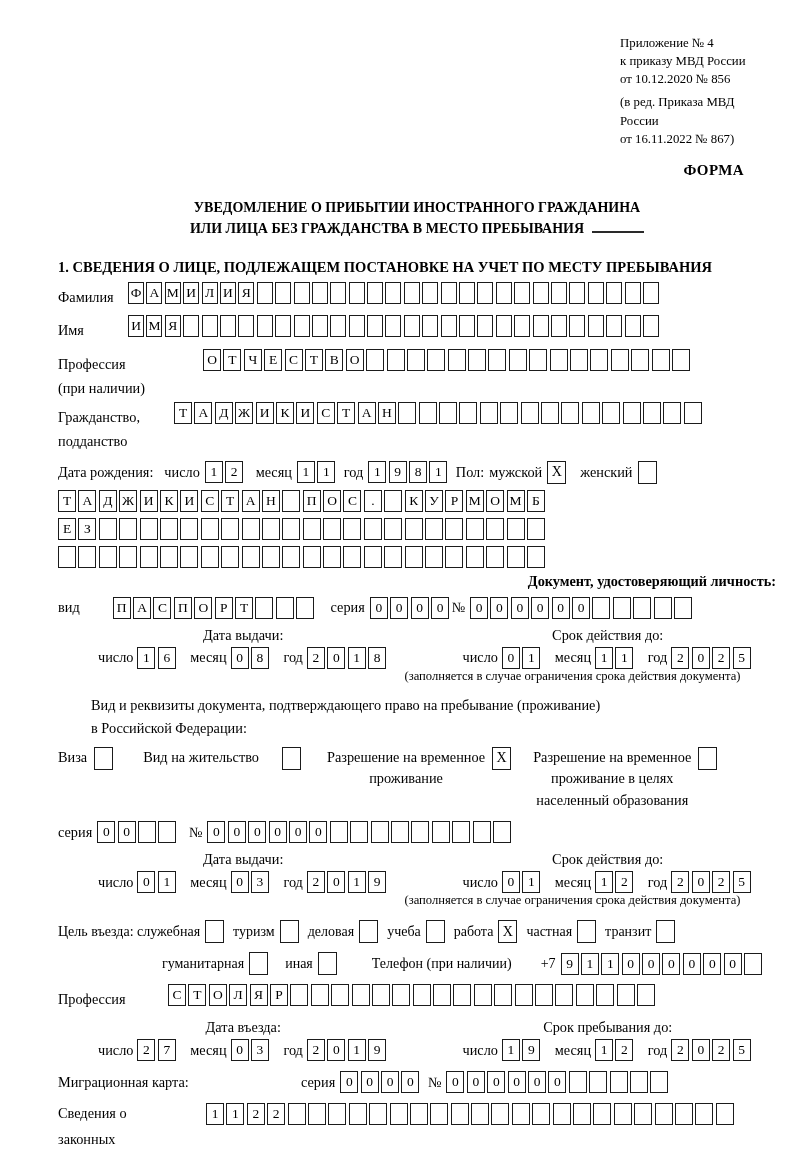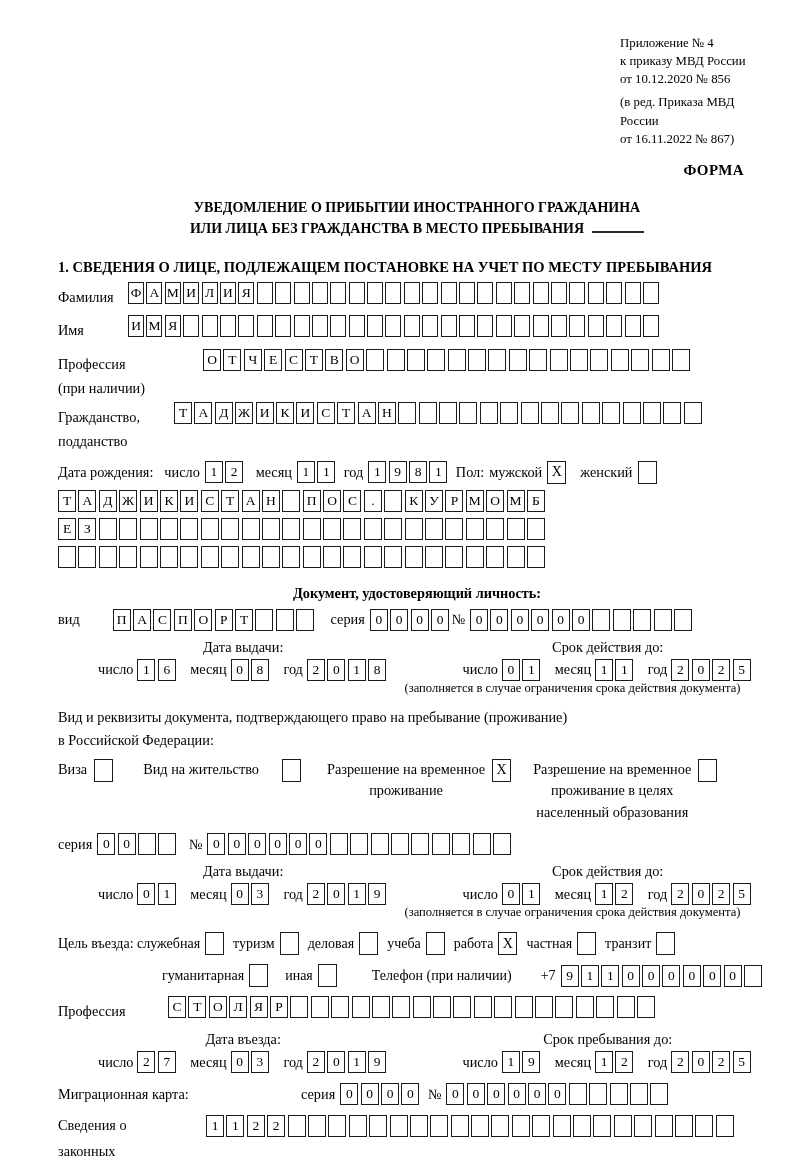--- a/index.html
+++ b/index.html
@@ -38,33 +38,33 @@
   
   .inline-row { display:flex; align-items:center; margin-top:7px; font-size:14.3px; }
   .inline-row .lbl { margin:0 5px 0 0; white-space:nowrap; }
   .gap6 { width:6px; } .gap10 { width:10px; } .gap14 { width:14px; }
 
   
   .bp { display:flex; margin-top:4px; font-size:14.3px; }
   .bp-labels { flex:none; width:145px; line-height:1.78; }
   .bp-rows { display:flex; flex-direction:column; gap:6px; padding-top:2px; }
 
-  .center-heading { text-align:center; font-weight:bold; font-size:14.3px; margin-top:17px; }
+  .center-heading { text-align:right; font-weight:bold; font-size:14.3px; margin-top:5px; }
 
   
   .dates { display:flex; margin-top:8px; font-size:14.3px; }
   .dgroup { display:flex; flex-direction:column;margin-left:40px; }
   .dgroup.right { margin-left:74px; }
   .dheading { text-align:center; margin-bottom:3px; }
   .dfields { display:flex; align-items:center; }
   .dfields .lbl { margin-right:4px; white-space:nowrap; }
   .dfields .mid { margin-left:12px; }
   .dnote { font-size:12.6px; margin-left:-58px; white-space:nowrap; }
 
-  .para { font-size:14.3px; margin-top:10px; line-height:1.65; }
+  .para { font-size:14.3px; margin-top:10px; line-height:1.65;margin-left:33px; }
 
   .permit-row { display:flex; align-items:flex-start; margin-top:6px; font-size:14.3px; }
   .opt { display:flex; align-items:flex-start; }
   .opt .txt { margin-right:7px; line-height:1.5; }
   .opt .txt.center { text-align:center; }
 
   .purpose-row { display:flex; align-items:center; margin-top:12px; font-size:14px; }
   .p-item { display:flex; align-items:center; margin-right:9px; }
   .p-item .lbl { margin-right:5px; white-space:nowrap; }
 

